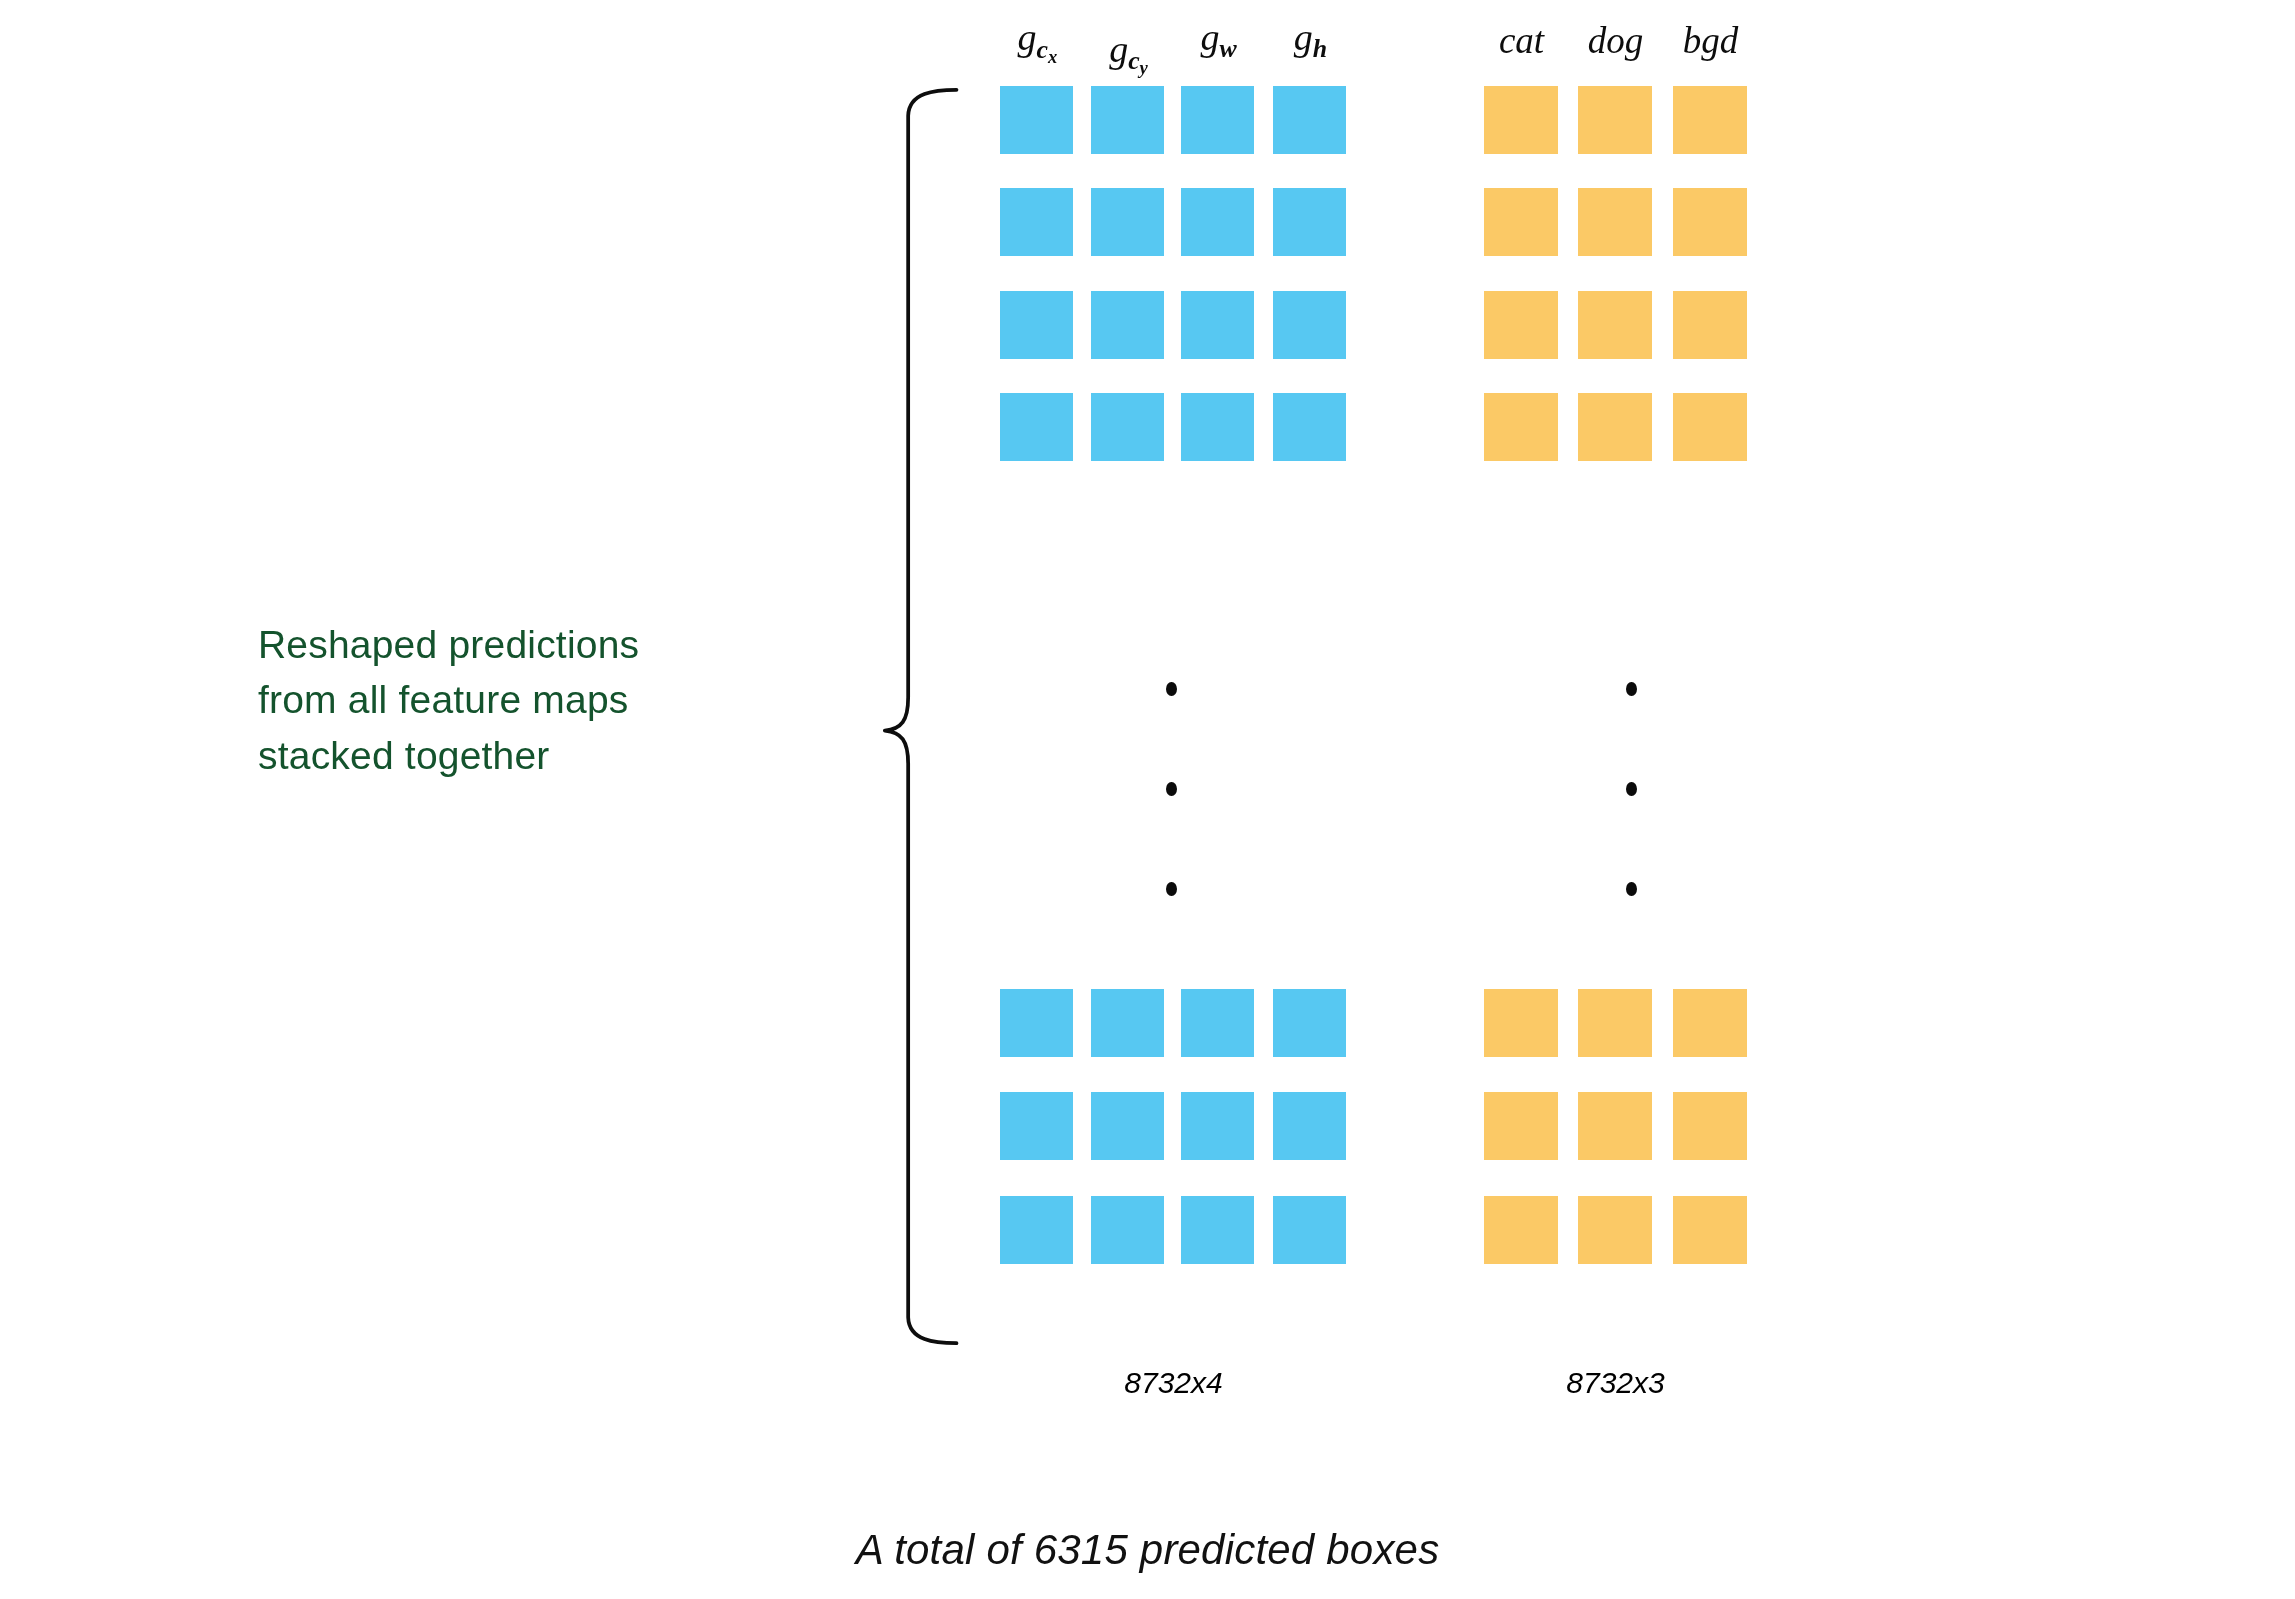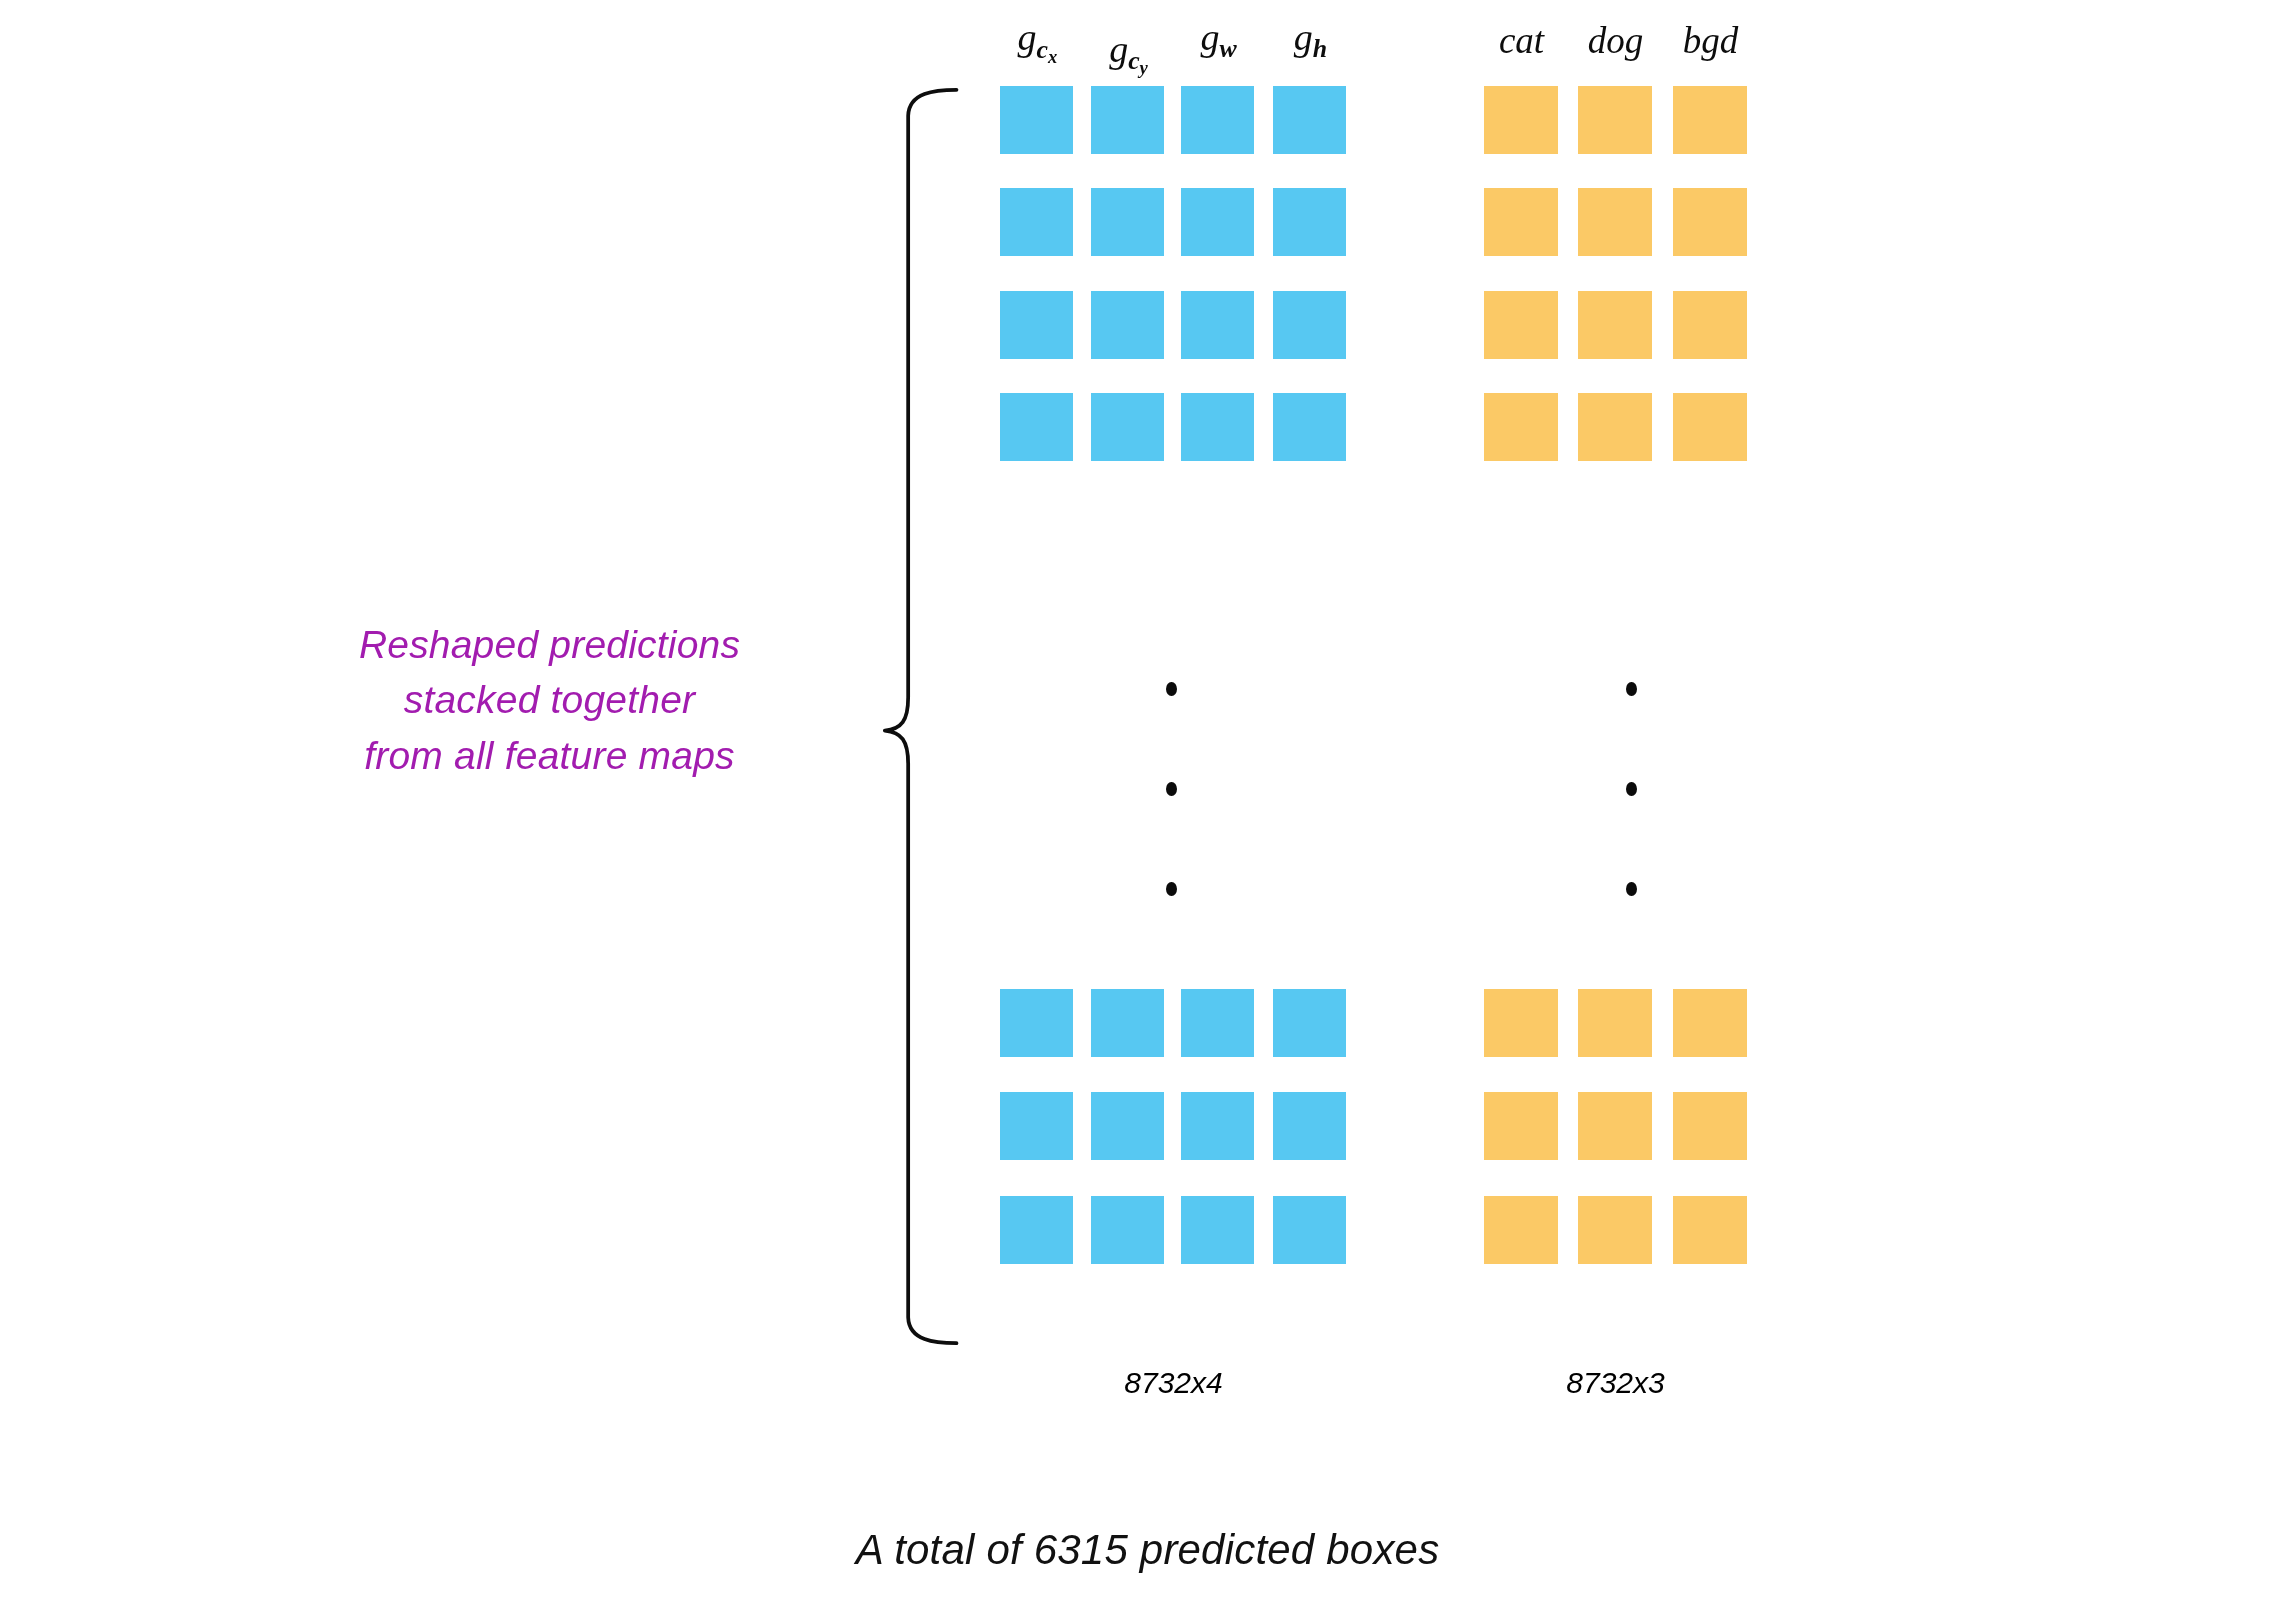--- a/index.html
+++ b/index.html
@@ -70,26 +70,25 @@
     width: 92px;
     height: 1275px;
   }
   #brace-wrap svg { display: block; overflow: visible; }
 
   #side-label {
     position: absolute;
     left: 258px;
     top: 617px;
     width: 583px;
-    text-align: center;
+    text-align: left;
     font-family: "Liberation Sans", "DejaVu Sans", sans-serif;
-    font-style: italic;
     font-size: 39px;
     line-height: 1.42;
-    color: #a21caf;
+    color: #14532d;
     letter-spacing: 0.2px;
   }
   #side-label .line { display: block; }
 
   
   .dim-label {
     position: absolute;
     font-family: "Liberation Sans", "DejaVu Sans", sans-serif;
     font-style: italic;
     font-size: 30px;
@@ -212,22 +211,22 @@
                L 30 742
                C 30 770, 22 780, 2 782
                C 22 784, 30 794, 30 822
                L 30 1486
                C 31 1514, 62 1517, 88 1517" stroke="#0d0d0d" stroke-width="4.5" fill="none" stroke-linecap="round" stroke-linejoin="round"></path>
     </svg>
   </div>
 
   <div id="side-label">
     <span class="line">Reshaped predictions</span>
+    <span class="line">from all feature maps</span>
     <span class="line">stacked together</span>
-    <span class="line">from all feature maps</span>
   </div>
 
   <div class="dim-label" style="left:1000px; top:1366px; width:347px;">8732x4</div>
   <div class="dim-label" style="left:1484px; top:1366px; width:263px;">8732x3</div>
 
   <div id="caption">A total of 6315 predicted boxes</div>
 
 </div>
 
 

